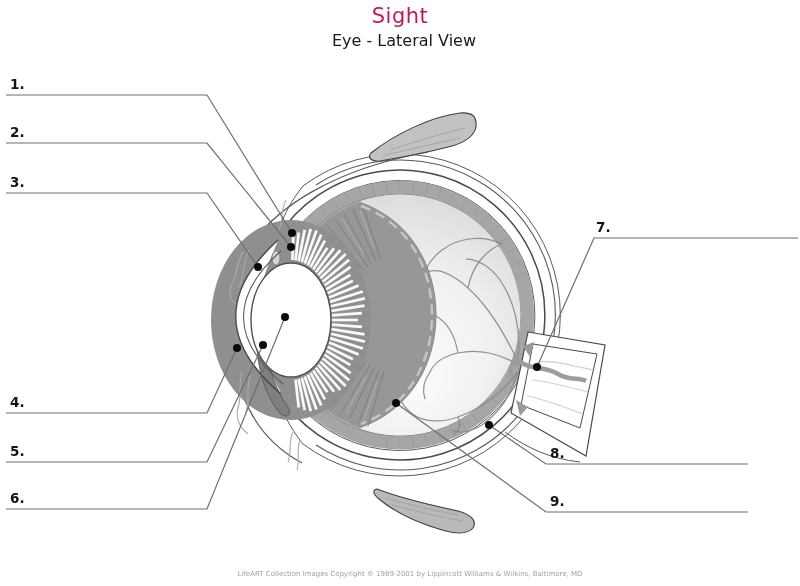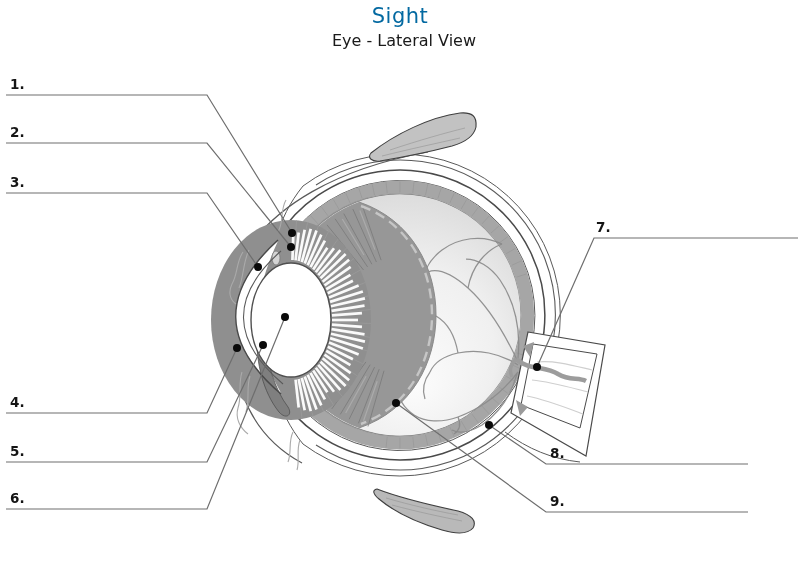--- a/index.html
+++ b/index.html
@@ -1,19 +1,19 @@
 <!DOCTYPE html>
 <html><head>
 <meta charset="utf-8">
 <style>
   html,body{margin:0;padding:0;background:#fff;}
   .page{position:relative;width:800px;height:586px;background:#ffffff;overflow:hidden;
         font-family:"DejaVu Sans","Liberation Sans",sans-serif;}
   .title{position:absolute;top:4px;left:0;width:800px;text-align:center;
-         font-size:21px;color:#0369a1;letter-spacing:.5px;}
+         font-size:21px;color:#be185d;letter-spacing:.5px;}
   .subtitle{position:absolute;top:31px;left:4px;width:800px;text-align:center;
             font-size:16px;color:#1a1a1a;}
   .copyright{position:absolute;top:570px;left:20px;width:780px;text-align:center;
              font-size:7px;color:#9e9e9e;}
   svg.art{position:absolute;left:0;top:0;}
   .label-num{position:absolute;font-size:13.5px;font-weight:bold;color:#141414;}
   .label-line{fill:none;stroke:#6e6e6e;stroke-width:1.2px;}
   .label-dot{fill:#0a0a0a;}
   .outline{fill:none;stroke:#4a4a4a;}
   .thin{fill:none;stroke:#5a5a5a;}
@@ -308,13 +308,14 @@
       <div class="label-num" style="left: 10px; top: 124px;">2.</div>
       <div class="label-num" style="left: 10px; top: 174px;">3.</div>
       <div class="label-num" style="left: 10px; top: 394px;">4.</div>
       <div class="label-num" style="left: 10px; top: 443px;">5.</div>
       <div class="label-num" style="left: 10px; top: 490px;">6.</div>
       <div class="label-num" style="left: 596px; top: 219px;">7.</div>
       <div class="label-num" style="left: 550px; top: 445px;">8.</div>
       <div class="label-num" style="left: 550px; top: 493px;">9.</div>
     </div>
 
+  <div class="copyright">LifeART Collection Images Copyright © 1989-2001 by Lippincott Williams &amp; Wilkins, Baltimore, MD</div>
 </div>
 
 </body></html>

